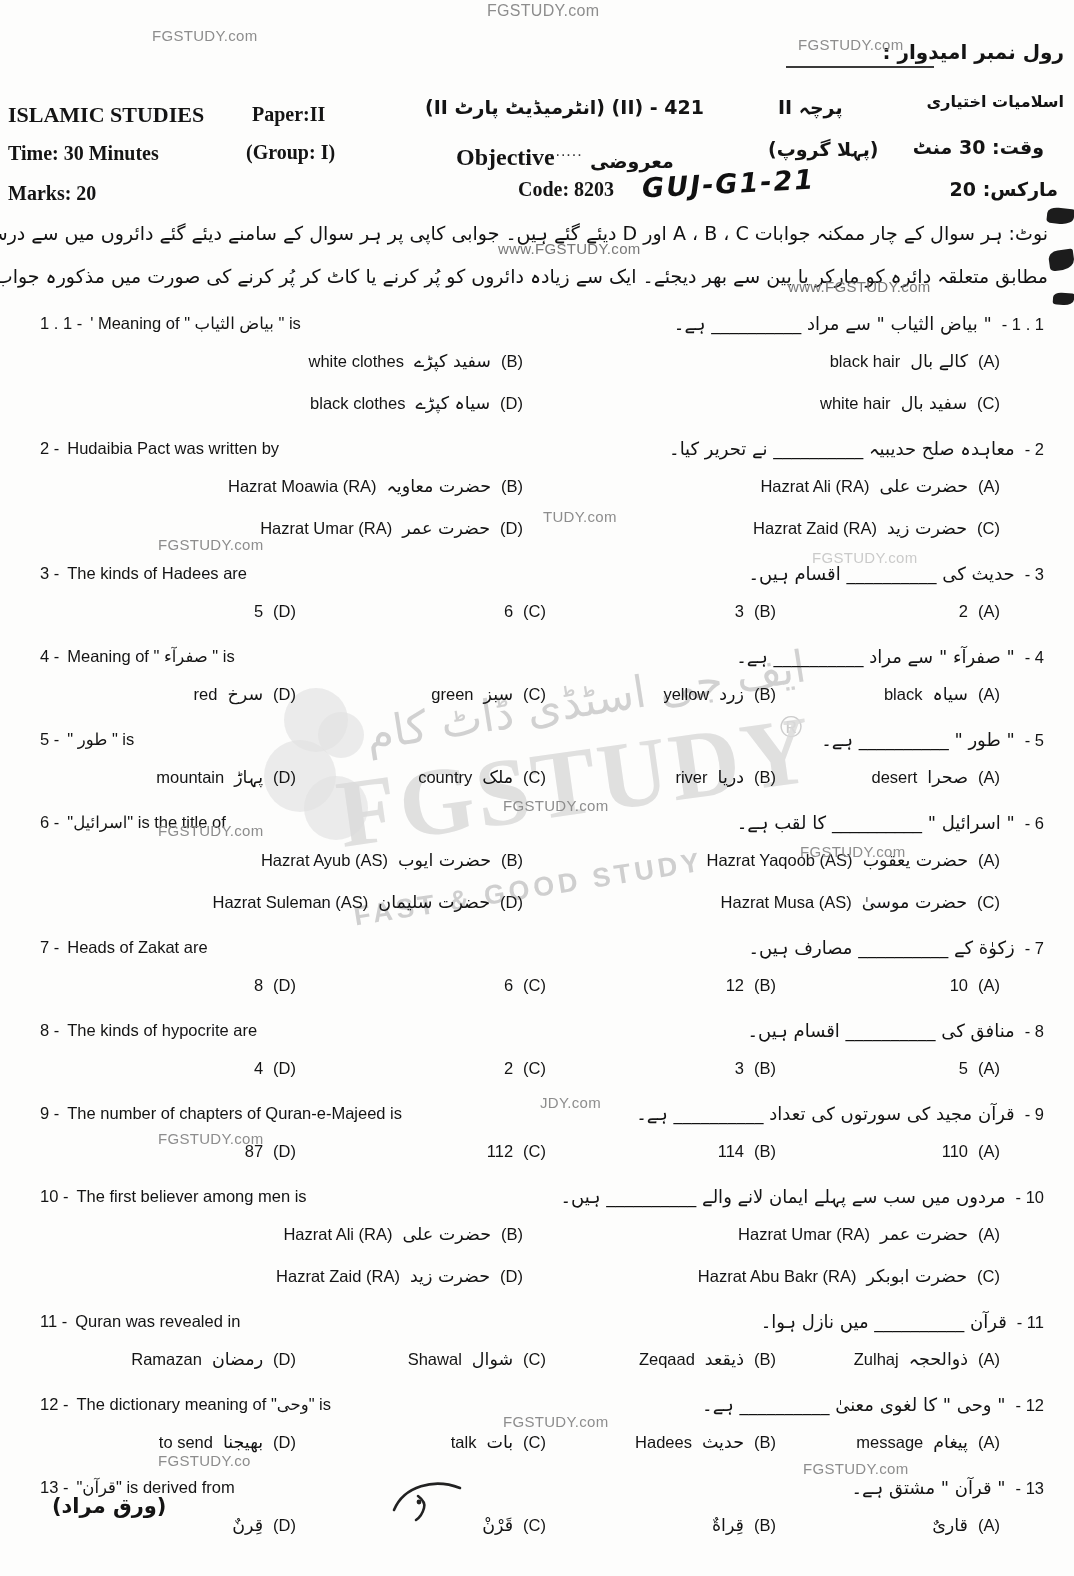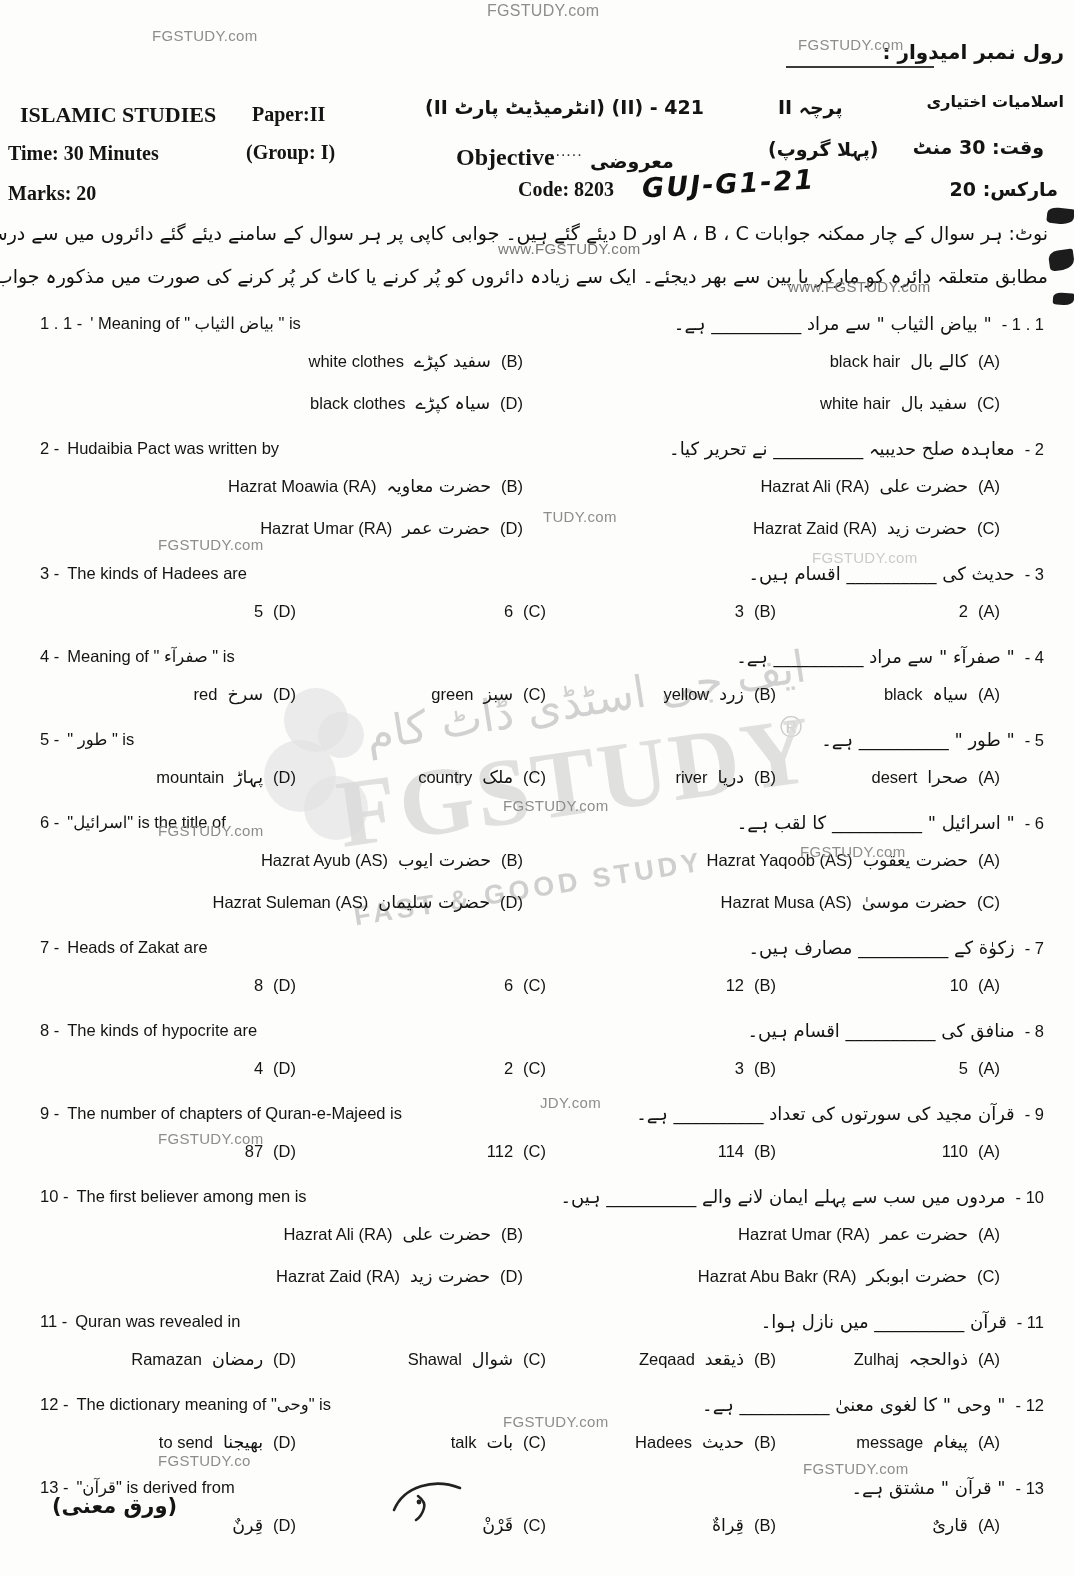--- a/index.html
+++ b/index.html
@@ -43,21 +43,21 @@
   .leaf4{left:40px;top:64px;width:46px;height:46px;}
   
   .roll-label{position:absolute;right:10px;top:40px;font-family:"DejaVu Sans",sans-serif;
               font-size:20px;font-weight:bold;direction:rtl;z-index:2;}
   .roll-line{position:absolute;right:140px;top:66px;width:148px;border-bottom:2px solid #3a3a3a;z-index:2;}
   
   .header{position:absolute;left:0;top:96px;width:1074px;height:114px;z-index:2;}
   .header .h{position:absolute;white-space:nowrap;}
   .serifb{font-family:"Liberation Serif",serif;font-weight:bold;}
   .urdu{font-family:"DejaVu Sans",sans-serif;direction:rtl;}
-  .h-subject-en{left:20px;top:6px;font-size:22px;}
+  .h-subject-en{left:8px;top:6px;font-size:22px;}
   .h-paper-en{left:252px;top:7px;font-size:20px;}
   .h-center-code{left:425px;top:0px;font-size:19px;font-weight:bold;}
   .h-paper-ur{left:778px;top:0px;font-size:19px;font-weight:bold;}
   .h-subject-ur{right:10px;top:-4px;font-size:16px;font-weight:bold;}
   .h-time-en{left:8px;top:46px;font-size:20px;}
   .h-group-en{left:246px;top:45px;font-size:20px;}
   .h-objective{left:456px;top:48px;font-size:24px;}
   .h-dots{left:550px;top:46px;font-size:16px;letter-spacing:1px;color:#333;}
   .h-objective-ur{left:590px;top:40px;font-size:19px;font-weight:bold;margin-top:14px;}
   .h-group-ur{left:768px;top:42px;font-size:19px;font-weight:bold;}
@@ -493,21 +493,21 @@
             <span class="opt-ur">قِراةٌ</span>
           </div>
           <div class="quad-cell last" dir="rtl">
             <span class="opt-letter">(A)</span>
             <span class="opt-ur">قاریٌ</span>
           </div>
         </div>
       </div>
     </div>
 
-  <div class="turn-page">(ورق معنی)</div>
+  <div class="turn-page">(ورق مراد)</div>
   <div class="hand-mark">
     <svg width="78" height="56" viewBox="0 0 78 56">
       <path d="M6 34 C 16 10, 46 2, 72 12" stroke="#222" stroke-width="2.6" fill="none" stroke-linecap="round"></path>
       <path d="M30 20 q 8 6 6 12 q -2 8 -8 12" stroke="#222" stroke-width="2.6" fill="none" stroke-linecap="round"></path>
       <circle cx="31" cy="26" r="2.4" fill="#222"></circle>
     </svg>
   </div>
 
   <div class="artifact art1"></div>
   <div class="artifact art2"></div>

